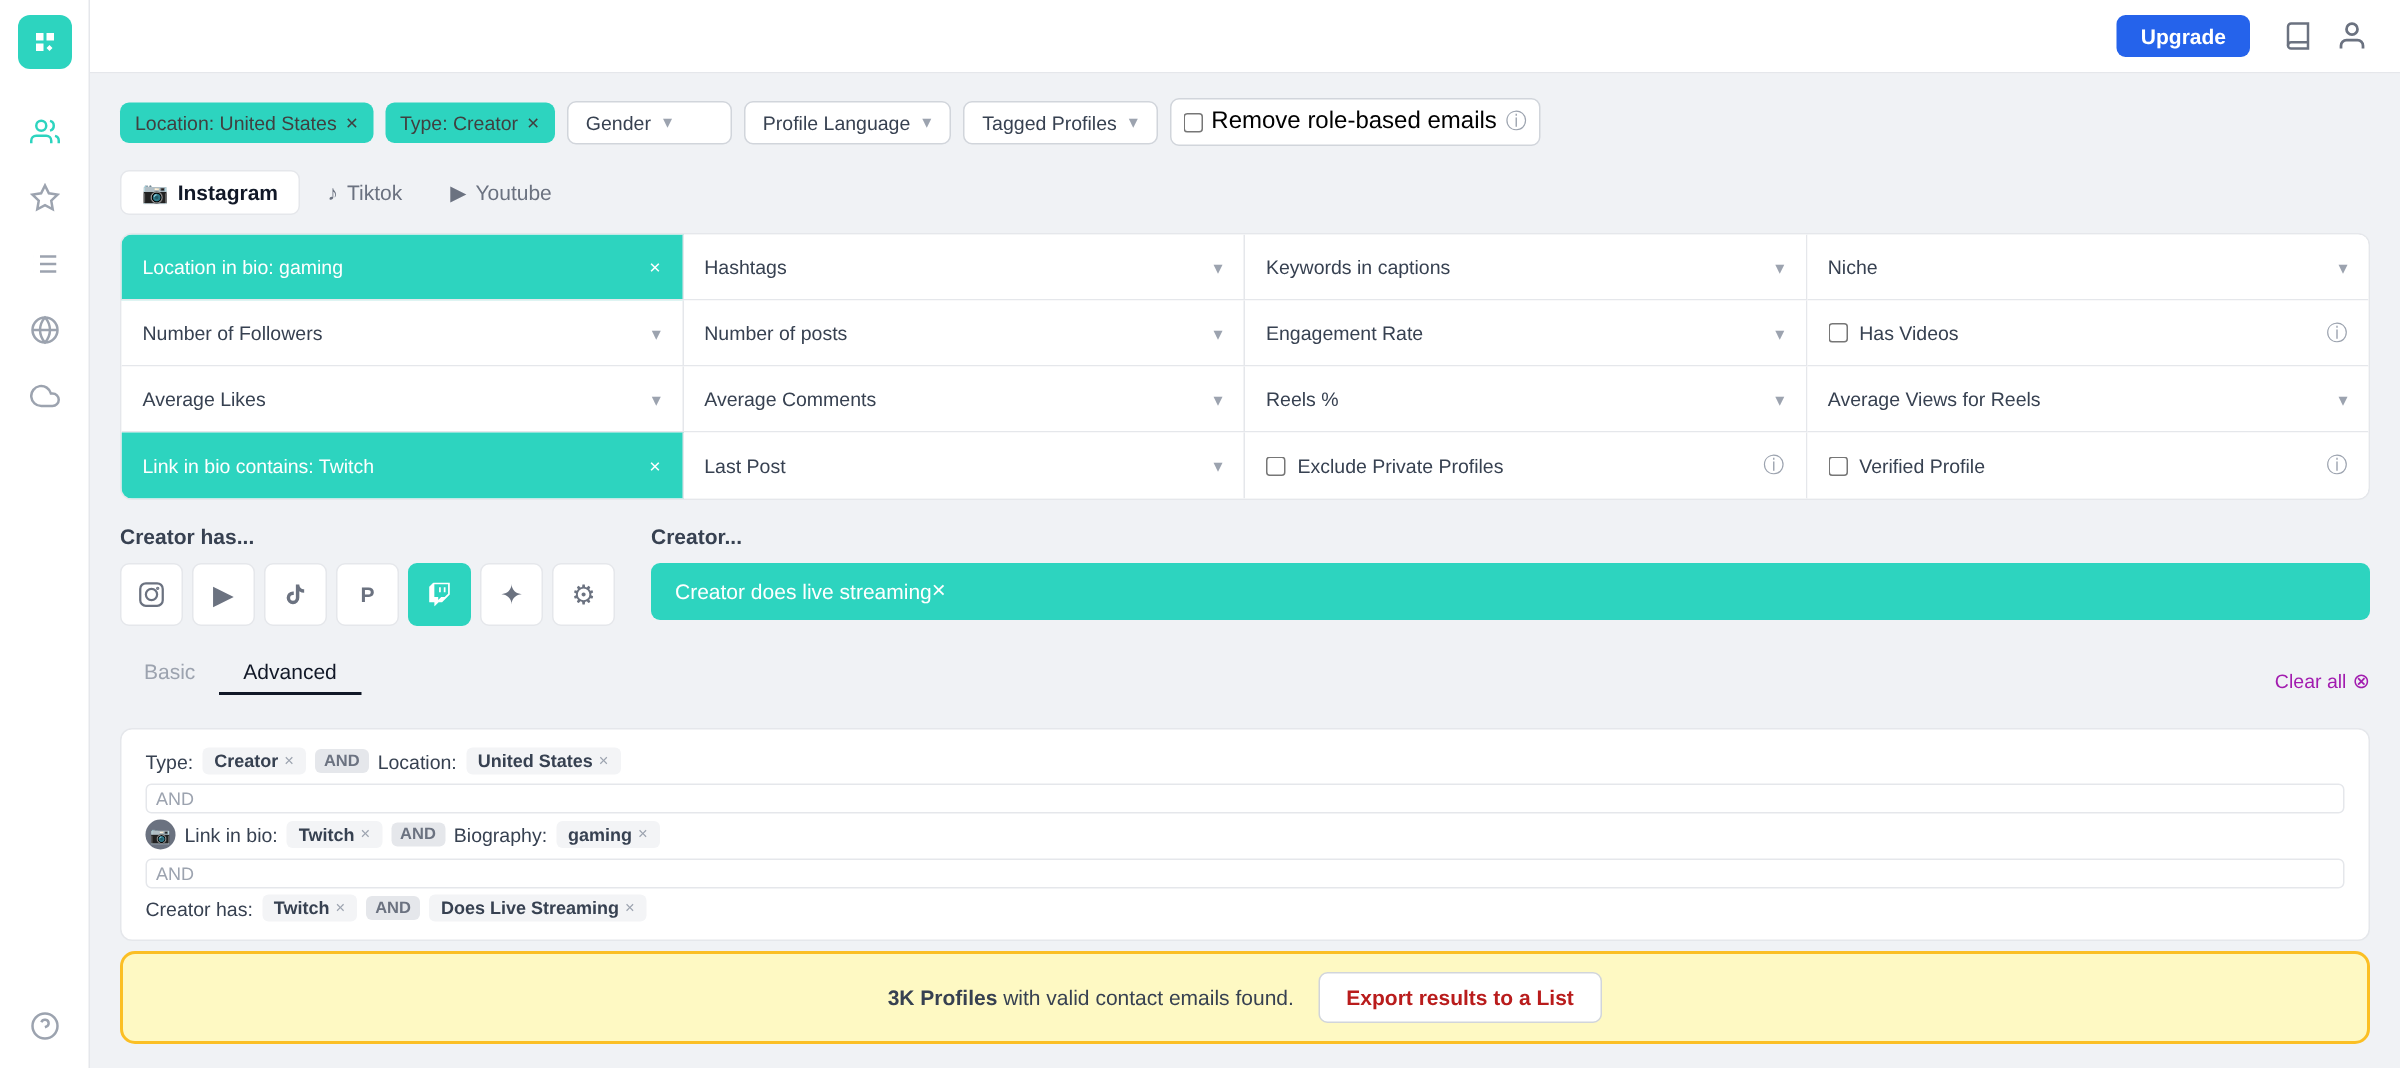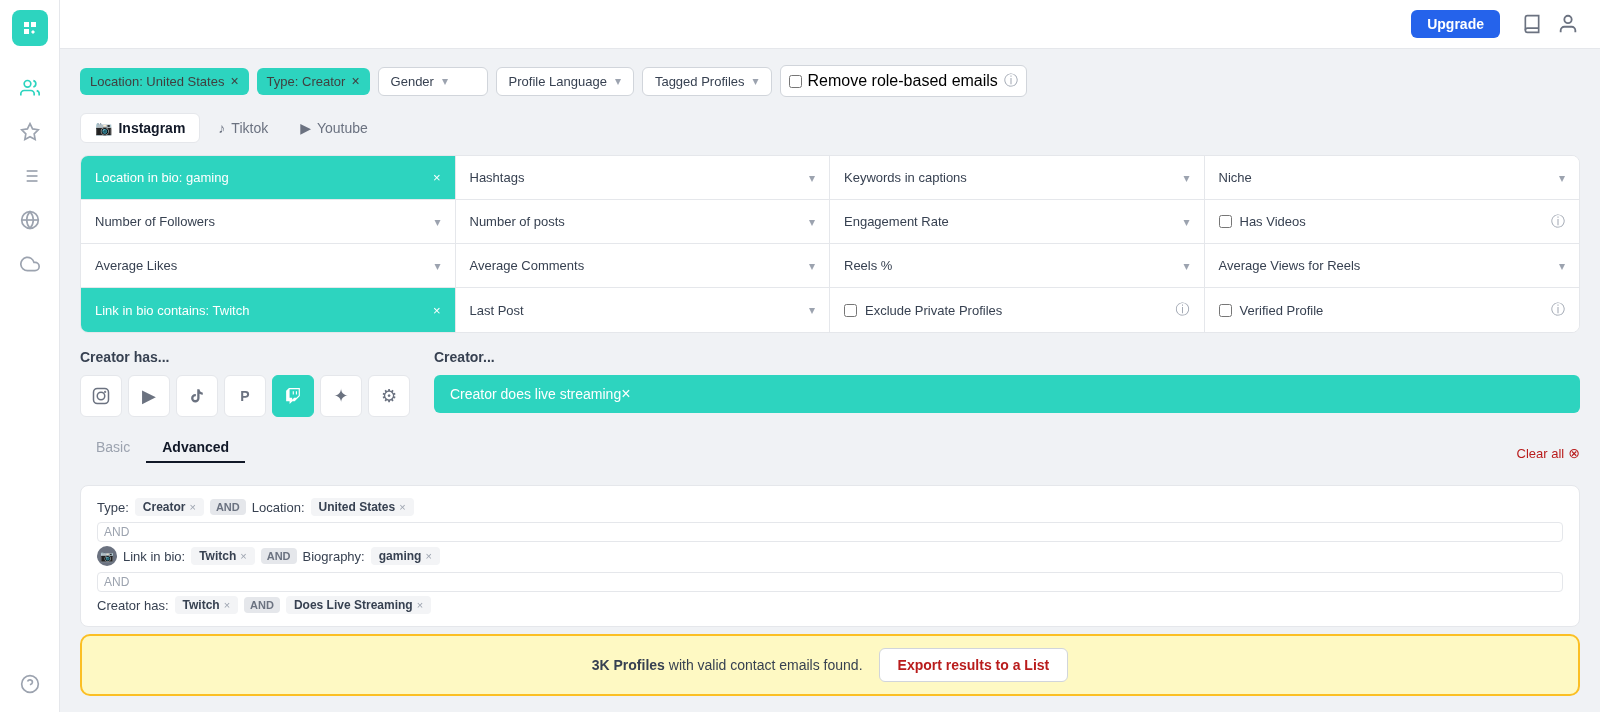--- a/index.html
+++ b/index.html
@@ -254,27 +254,27 @@
       font-size: 14px;
       cursor: pointer;
       color: #9ca3af;
       background: none;
       border: none;
       border-bottom: 2px solid transparent;
       margin-bottom: -2px;
     }
     .view-tab.active {
       color: #111827;
-      font-weight: 700;
+      font-weight: 400;
       border-bottom: 2px solid #111827;
     }
 
     .clear-all-btn {
       margin-left: auto;
-      color: #b91c1c;
+      color: #a21caf;
       font-size: 13px;
       cursor: pointer;
       display: flex;
       align-items: center;
       gap: 4px;
       background: none;
       border: none;
     }
 
     

